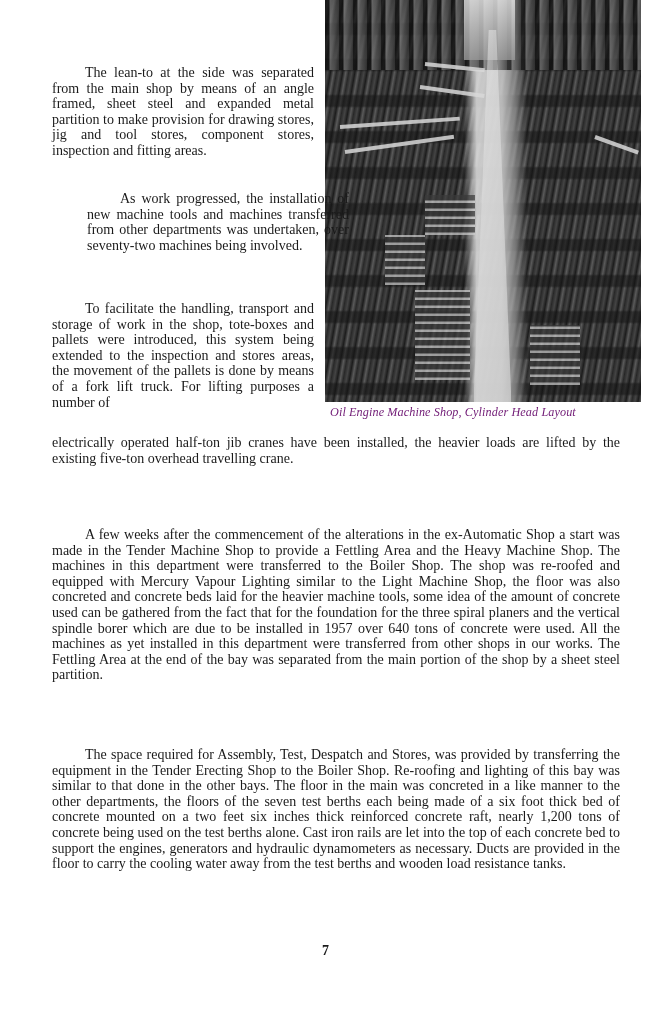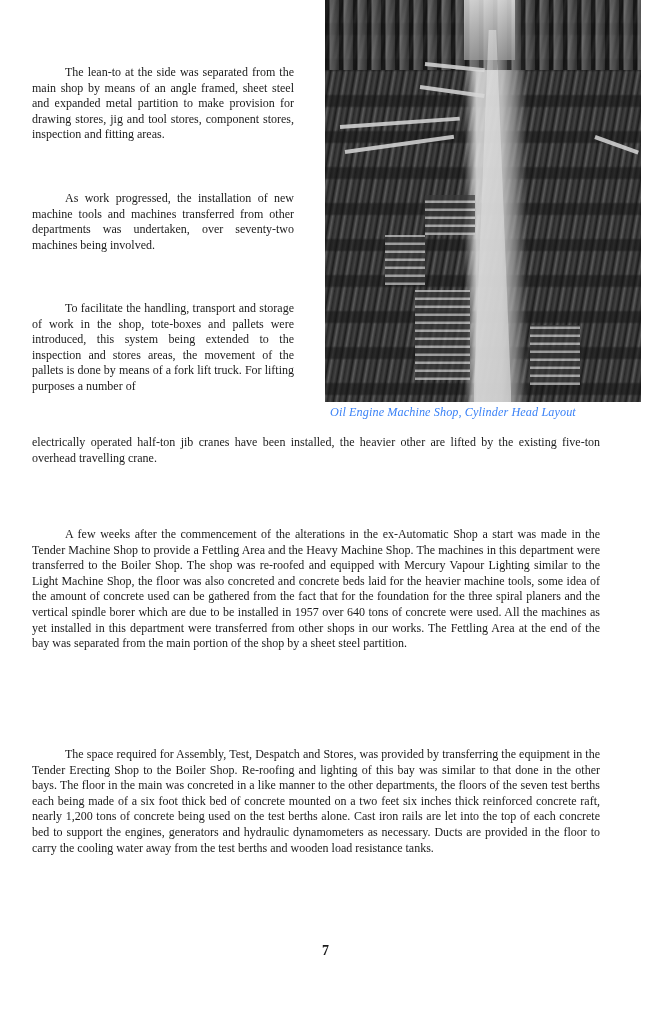--- a/index.html
+++ b/index.html
@@ -44,27 +44,27 @@
     }
     .photo .crates {
       position: absolute; background:
         repeating-linear-gradient(0deg, #cfcfcf 0px, #cfcfcf 2px, #3a3a3a 3px, #3a3a3a 8px),
         repeating-linear-gradient(90deg, #bbb 0px, #bbb 2px, transparent 3px, transparent 8px);
       opacity: 0.7;
     }
     .caption {
       position: absolute; left: 330px; top: 405px; width: 310px;
       font-style: italic; font-size: 12.2px; letter-spacing: 0.1px;
-      color: #3b82f6; white-space: nowrap;
+      color: #701a75; white-space: nowrap;
     }
 
     
     .para {
-      position: absolute; left: 32px;
-      font-size: 12px; line-height: 15.6px;
+      position: absolute; left: 52px;
+      font-size: 14px; line-height: 15.6px;
       text-align: justify; text-indent: 33px; margin: 0;
     }
     .narrow { width: 262px; }
     .wide { width: 568px; }
     .cont { text-indent: 0; }
     .page-number {
       position: absolute; left: 0; width: 651px; top: 943px;
       text-align: center; font-size: 14px; font-weight: bold;
     }
   </style>
@@ -83,20 +83,20 @@
     <div class="beam" style="left:95px;top:85px;width:65px;transform:rotate(8deg);"></div>
     <div class="beam" style="left:270px;top:135px;width:46px;transform:rotate(20deg);"></div>
     <div class="crates" style="left:60px;top:235px;width:40px;height:50px;"></div>
     <div class="crates" style="left:90px;top:290px;width:55px;height:90px;"></div>
     <div class="crates" style="left:100px;top:195px;width:50px;height:40px;"></div>
     <div class="crates" style="left:205px;top:325px;width:50px;height:60px;"></div>
   </div>
   <div class="caption">Oil Engine Machine Shop, Cylinder Head Layout</div>
 
   <p class="para narrow" style="top:65px;">The lean-to at the side was separated from the main shop by means of an angle framed, sheet steel and expanded metal partition to make provision for drawing stores, jig and tool stores, component stores, inspection and fitting areas.</p>
-  <p class="para narrow" style="top:191px;">As work progressed, the installation of new machine tools and machines transferred from other departments was undertaken, over seventy-two machines being involved.</p>
+  <p class="para narrow" style="top:191px;margin-left:35px;">As work progressed, the installation of new machine tools and machines transferred from other departments was undertaken, over seventy-two machines being involved.</p>
   <p class="para narrow" style="top:301px;">To facilitate the handling, transport and storage of work in the shop, tote-boxes and pallets were introduced, this system being extended to the inspection and stores areas, the movement of the pallets is done by means of a fork lift truck. For lifting purposes a number of</p>
-  <p class="para wide cont" style="top:435px;">electrically operated half-ton jib cranes have been installed, the heavier other are lifted by the existing five-ton overhead travelling crane.</p>
+  <p class="para wide cont" style="top:435px;">electrically operated half-ton jib cranes have been installed, the heavier loads are lifted by the existing five-ton overhead travelling crane.</p>
   <p class="para wide" style="top:527px;">A few weeks after the commencement of the alterations in the ex-Automatic Shop a start was made in the Tender Machine Shop to provide a Fettling Area and the Heavy Machine Shop. The machines in this department were transferred to the Boiler Shop. The shop was re-roofed and equipped with Mercury Vapour Lighting similar to the Light Machine Shop, the floor was also concreted and concrete beds laid for the heavier machine tools, some idea of the amount of concrete used can be gathered from the fact that for the foundation for the three spiral planers and the vertical spindle borer which are due to be installed in 1957 over 640 tons of concrete were used. All the machines as yet installed in this department were transferred from other shops in our works. The Fettling Area at the end of the bay was separated from the main portion of the shop by a sheet steel partition.</p>
   <p class="para wide" style="top:747px;">The space required for Assembly, Test, Despatch and Stores, was provided by transferring the equipment in the Tender Erecting Shop to the Boiler Shop. Re-roofing and lighting of this bay was similar to that done in the other bays. The floor in the main was concreted in a like manner to the other departments, the floors of the seven test berths each being made of a six foot thick bed of concrete mounted on a two feet six inches thick reinforced concrete raft, nearly 1,200 tons of concrete being used on the test berths alone. Cast iron rails are let into the top of each concrete bed to support the engines, generators and hydraulic dynamometers as necessary. Ducts are provided in the floor to carry the cooling water away from the test berths and wooden load resistance tanks.</p>
 
   <div class="page-number">7</div>
 </div>
 
 </body></html>

